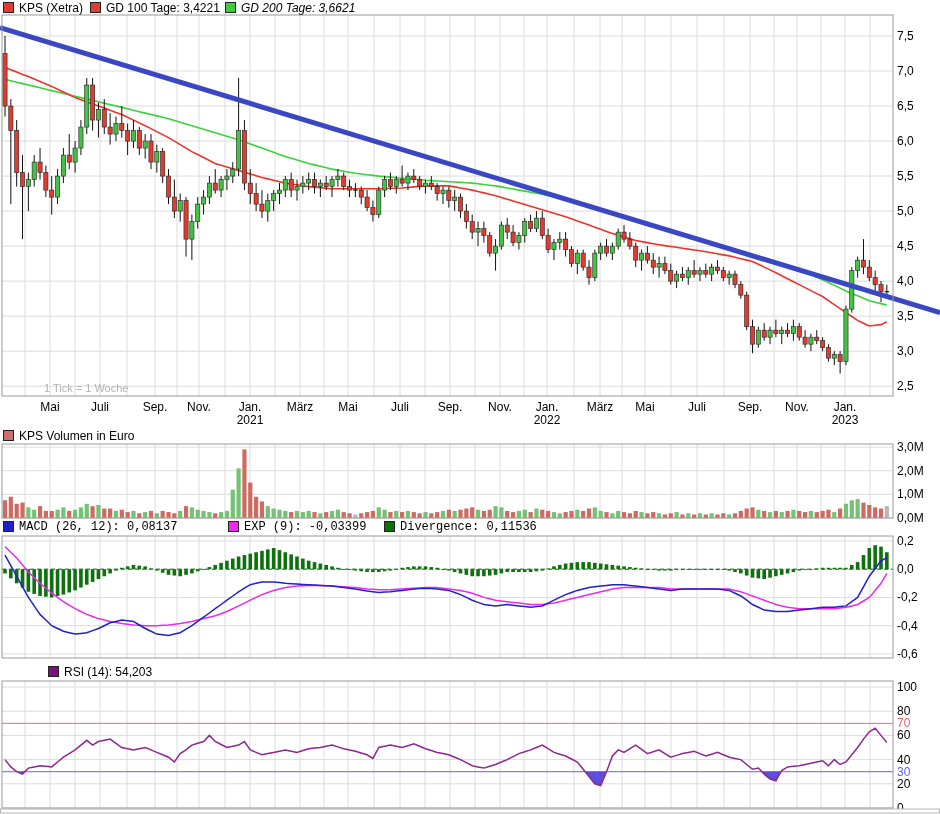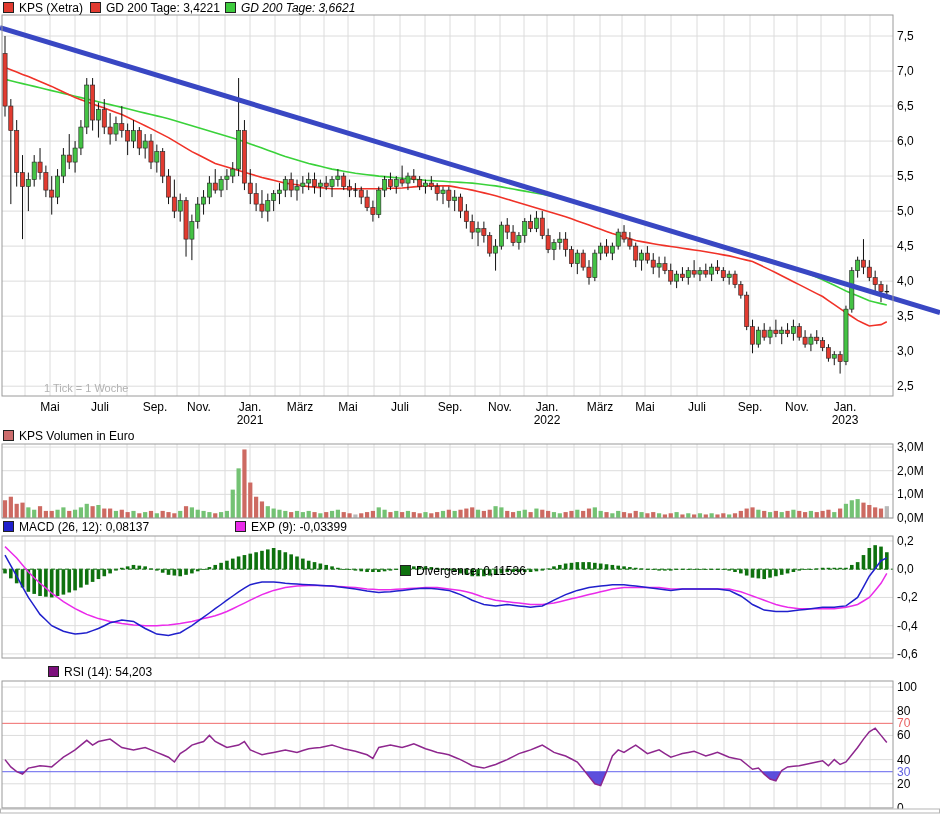--- a/index.html
+++ b/index.html
@@ -864,47 +864,47 @@
       <rect x="0.5" y="809" width="939" height="4" fill="#fff" stroke="#b5b5b5"></rect>
     </svg>
 
   <div class="leg" style="top:1px;left:0;width:940px;height:13px;">
     <span class="item" style="left:3px;">
       <i class="sw" style="background: rgb(226, 59, 48);"></i>
       <span>KPS (Xetra)</span>
     </span>
     <span class="item" style="left:90px;">
       <i class="sw" style="background: rgb(226, 59, 48);"></i>
-      <span>GD 200 Tage: 3,4221</span>
+      <span>GD 100 Tage: 3,4221</span>
     </span>
     <span class="item" style="left:225px;font-style:italic;">
       <i class="sw" style="background: rgb(62, 203, 62);"></i>
       <span>GD 200 Tage: 3,6621</span>
     </span>
   </div>
 
   <div class="note">1 Tick = 1 Woche</div>
 
   <div class="leg" style="top:429px;left:0;width:940px;height:13px;">
     <span class="item" style="left:3px;">
       <i class="sw" style="background: rgb(205, 109, 109);"></i>
       <span>KPS Volumen in Euro</span>
     </span>
   </div>
 
-  <div class="leg" style="top:520px;left:0;width:940px;height:13px;">
+  <div class="leg" style="top:520px;left:0;width:940px;height:13px;font-family:Liberation Mono, monospace;">
     <span class="item" style="left:3px;">
       <i class="sw" style="background: rgb(32, 32, 204);"></i>
       <span>MACD (26, 12): 0,08137</span>
     </span>
-    <span class="item" style="left:235px;">
+    <span class="item" style="left:228px;">
       <i class="sw" style="background: rgb(234, 43, 234);"></i>
       <span>EXP (9): -0,03399</span>
     </span>
-    <span class="item" style="left:400px;margin-top:44px;">
+    <span class="item" style="left:384px;">
       <i class="sw" style="background: rgb(14, 113, 14);"></i>
       <span>Divergence: 0,11536</span>
     </span>
   </div>
 
   <div class="leg" style="top:665px;left:0;width:940px;height:13px;">
     <span class="item" style="left:3px;padding-left:45px;">
       <i class="sw" style="background: rgb(124, 16, 124);"></i>
       <span>RSI (14): 54,203</span>
     </span>

